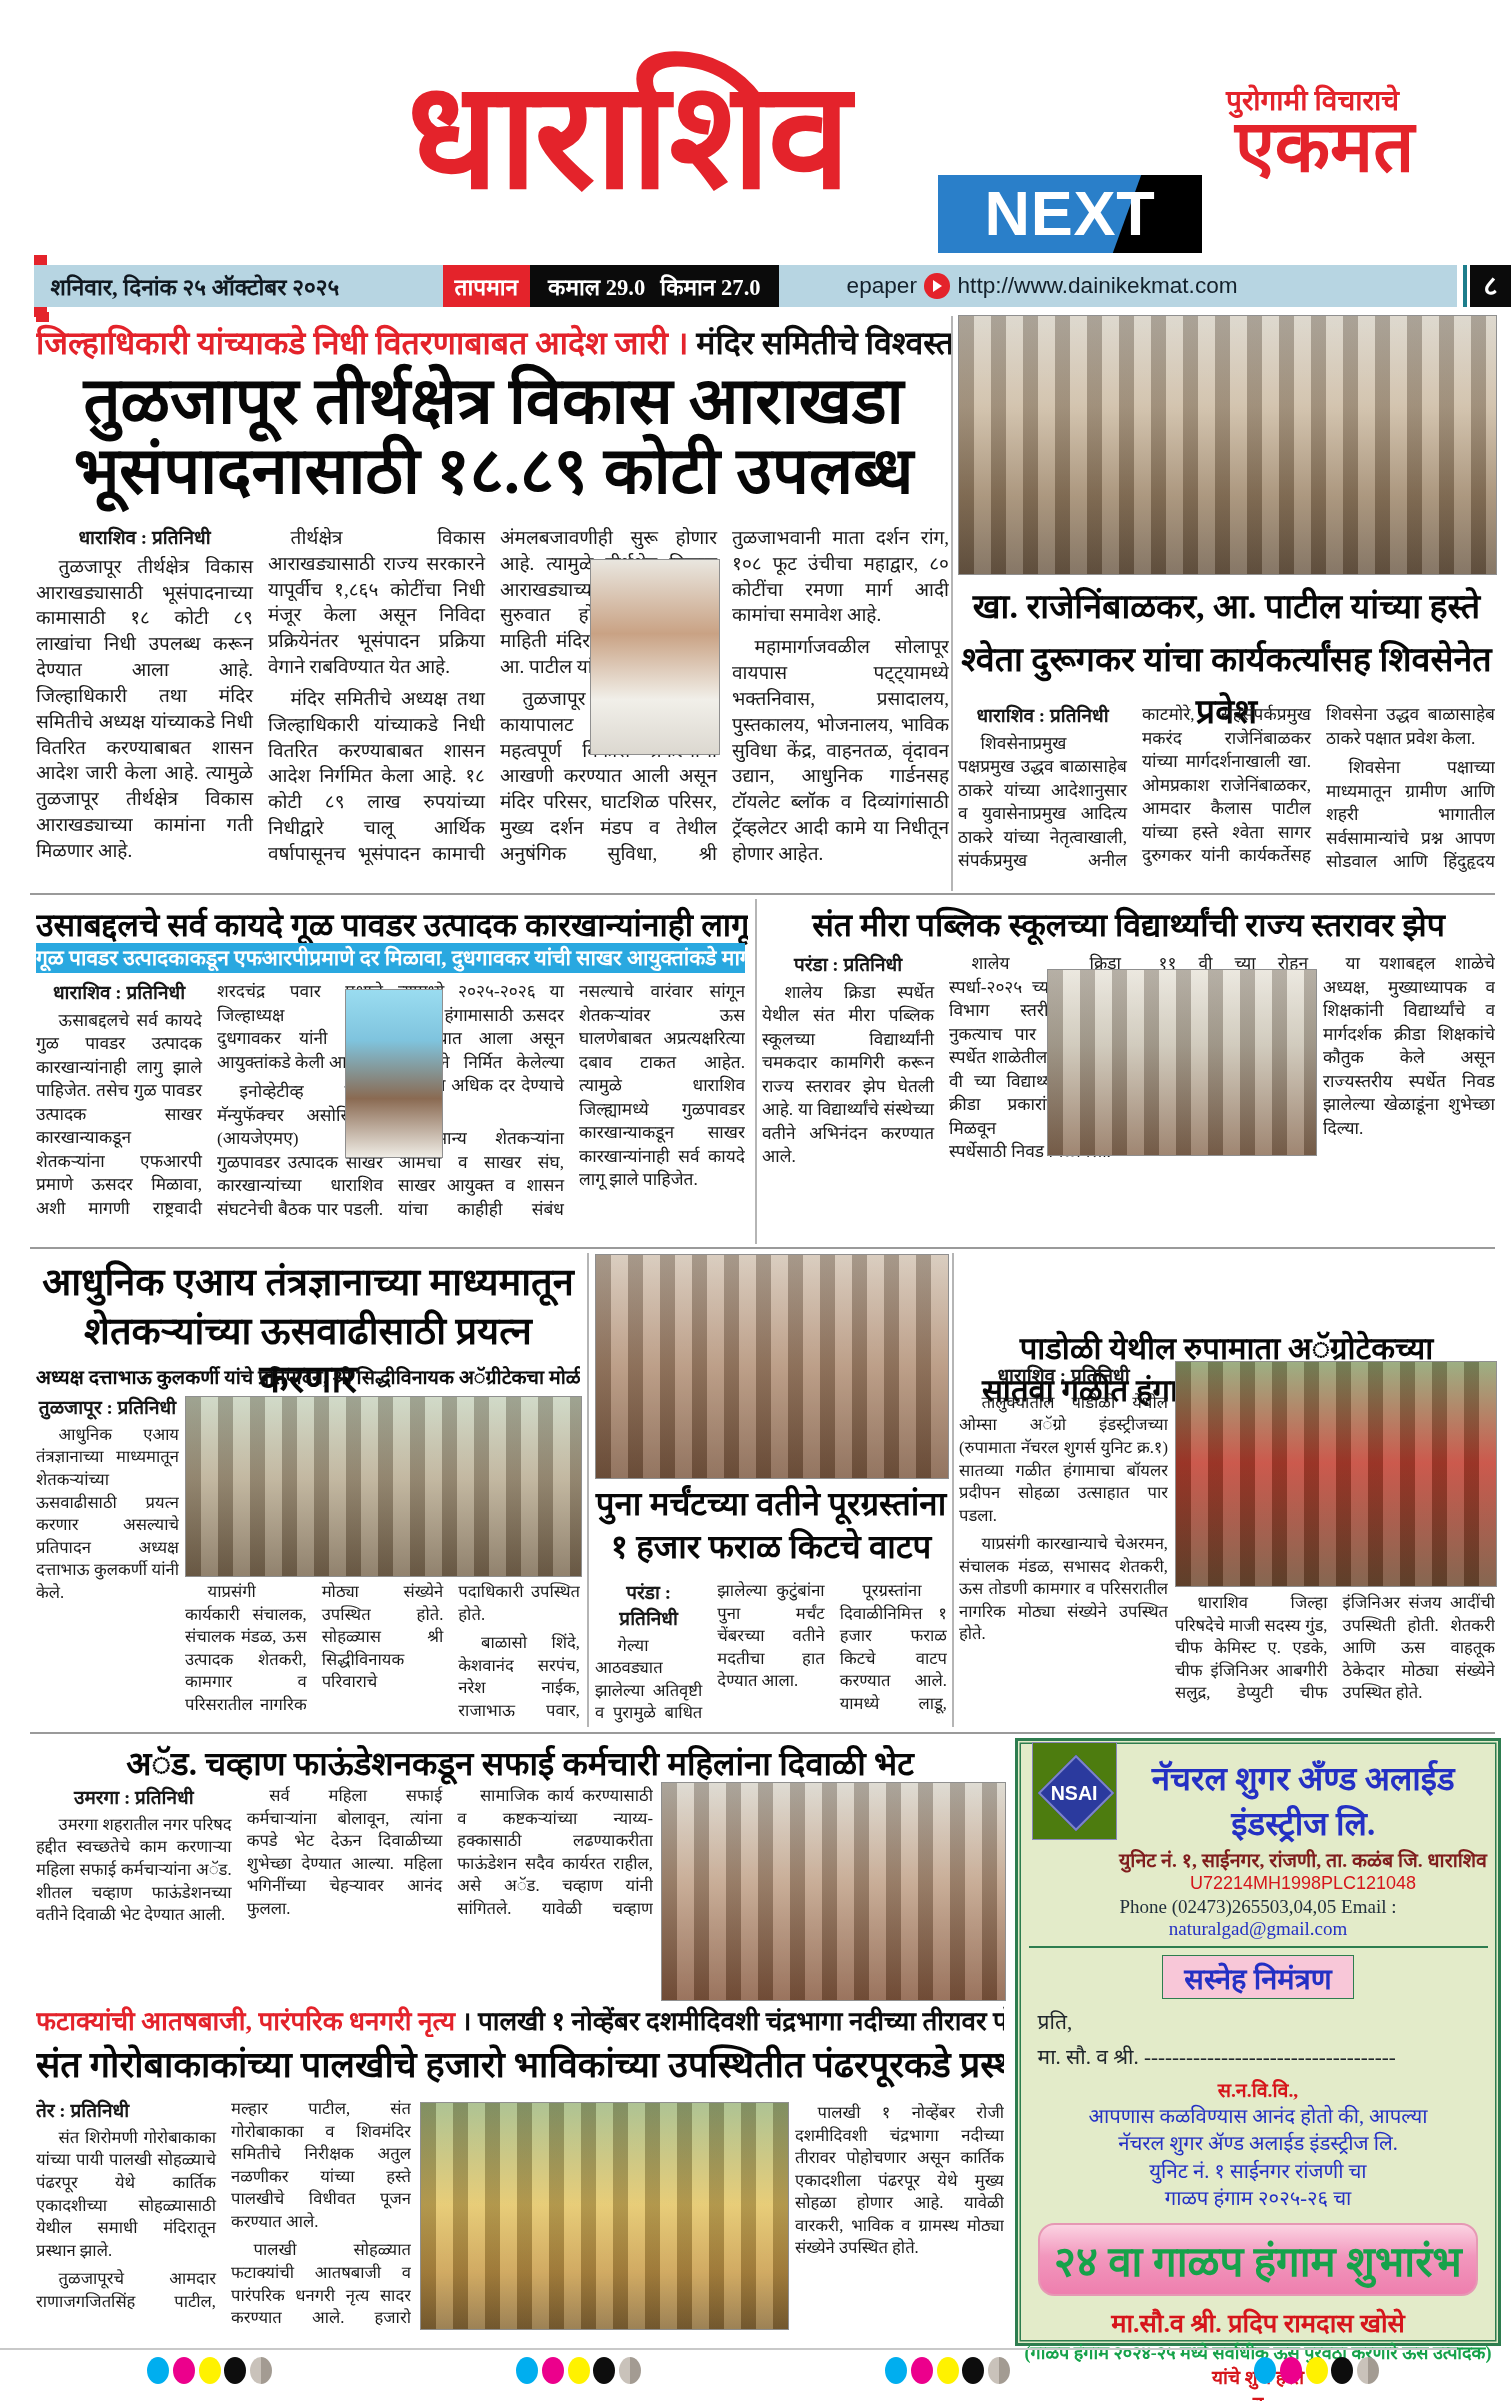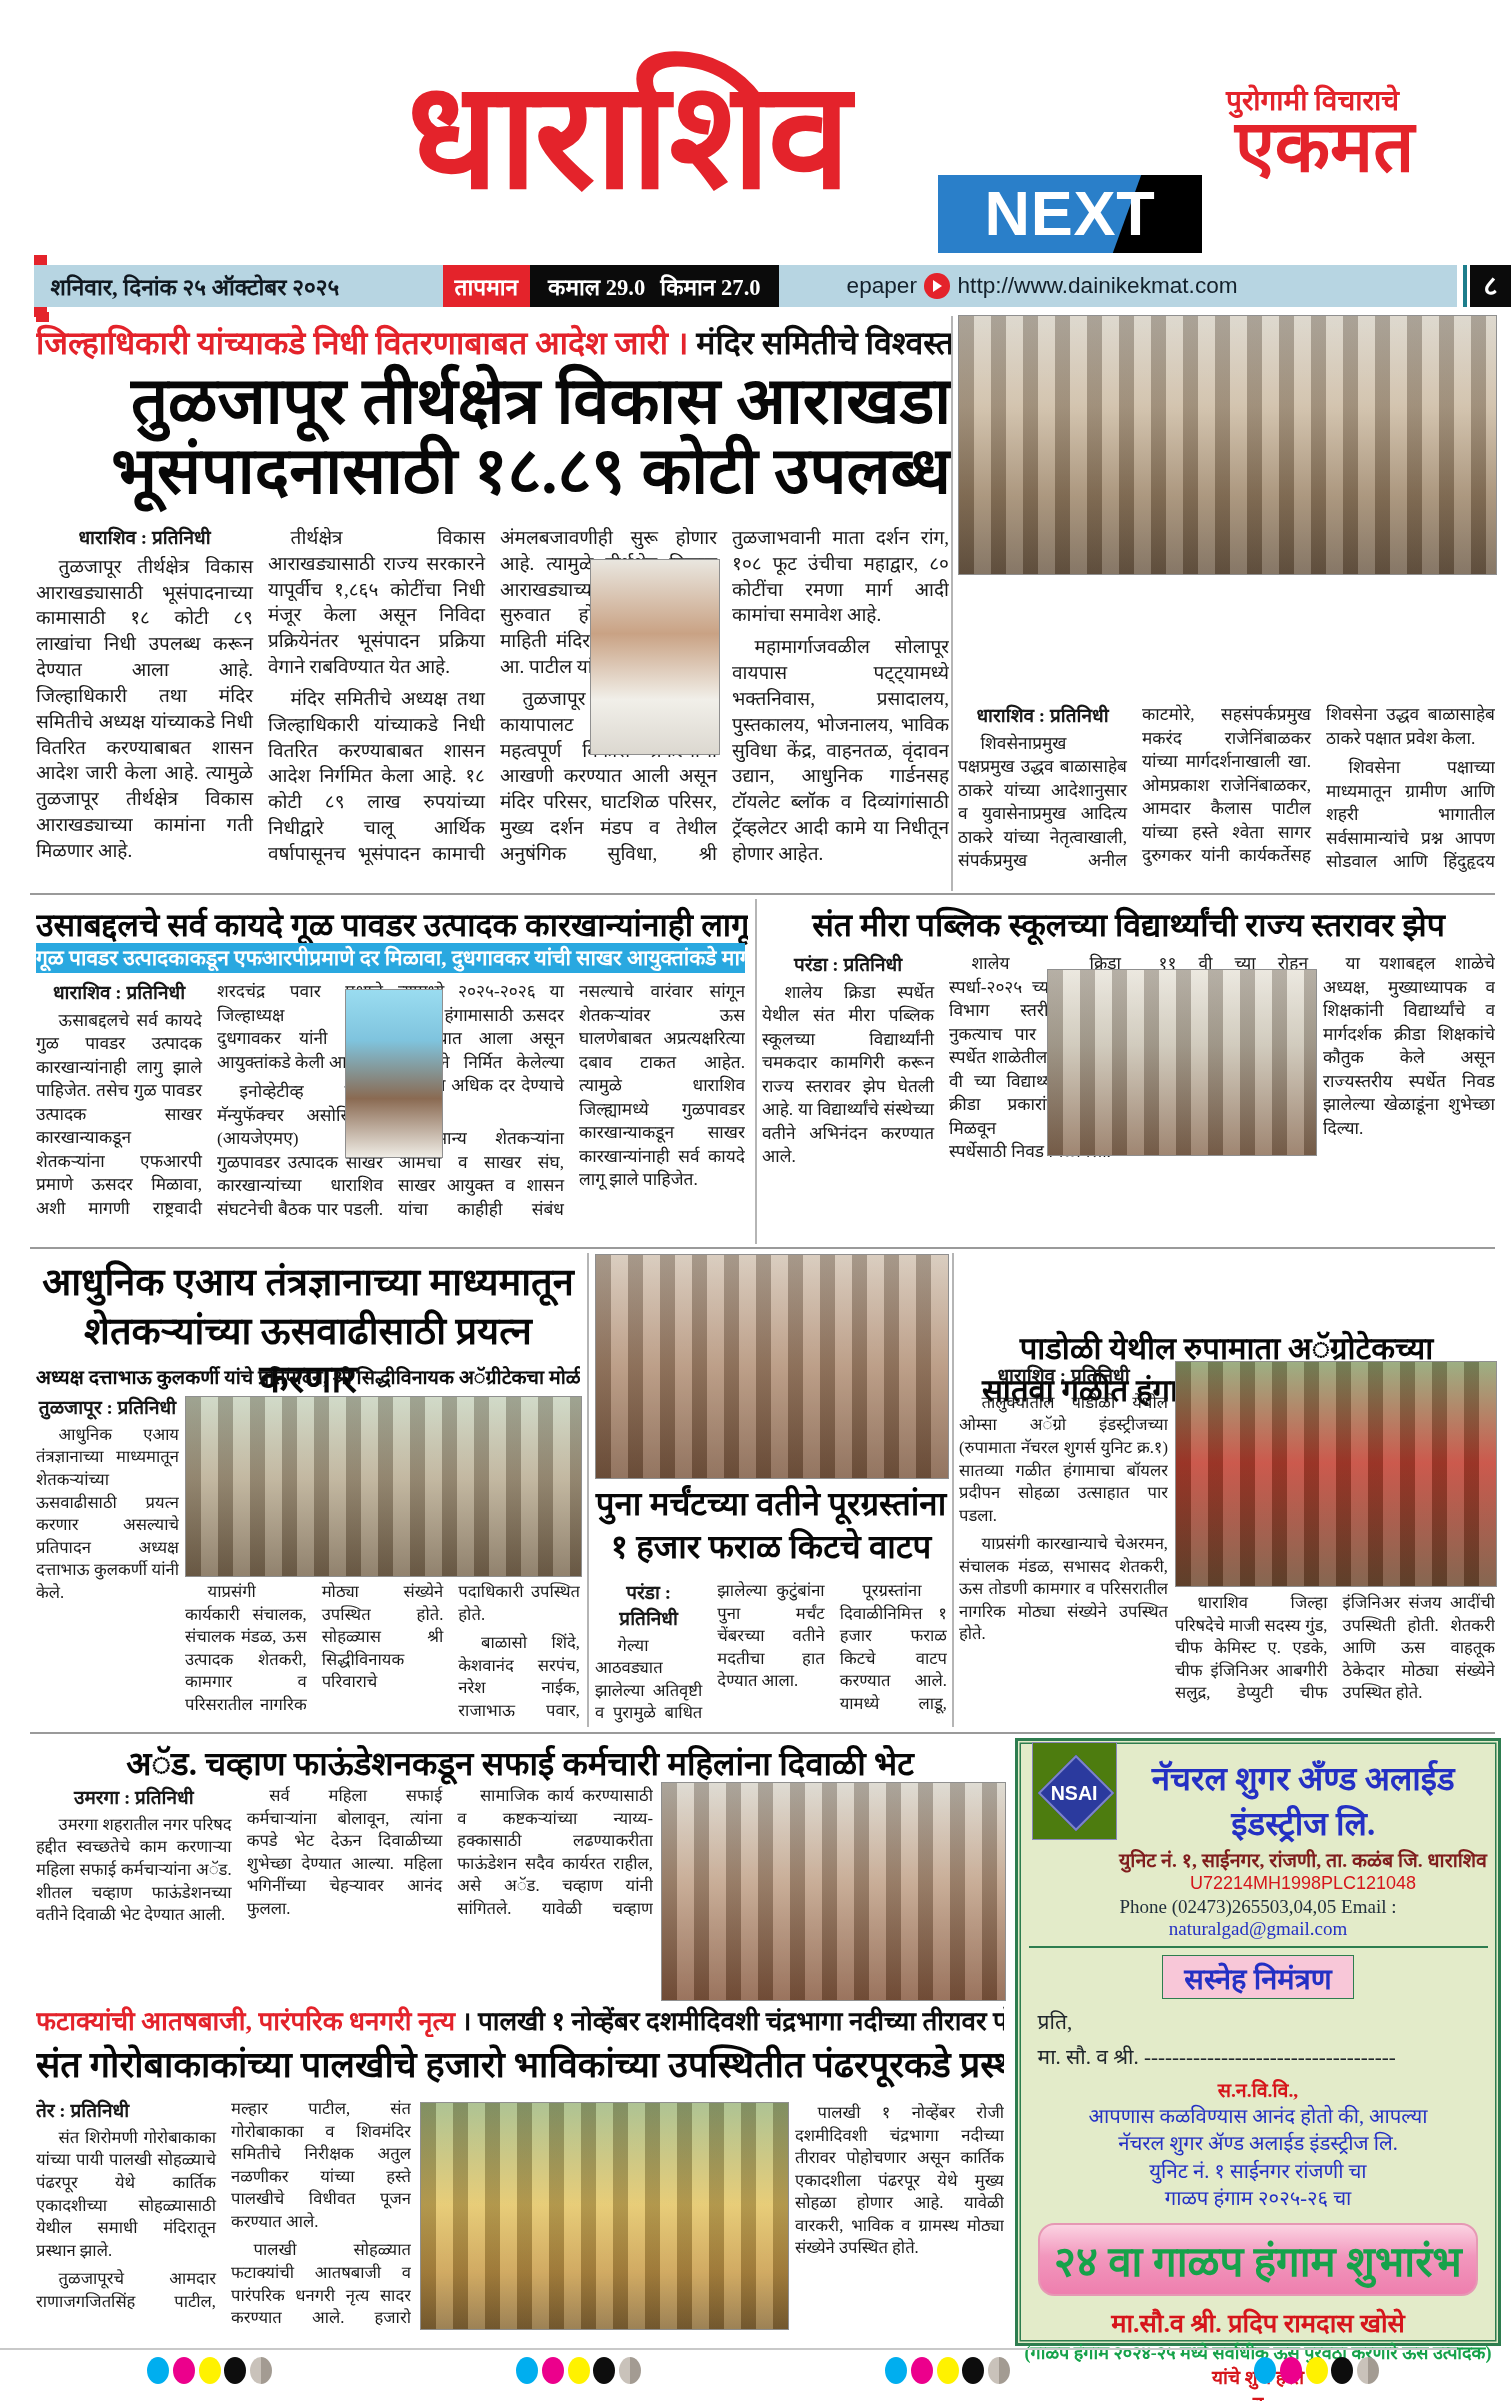--- a/index.html
+++ b/index.html
@@ -109,40 +109,44 @@
   </div>
   <div class="abs teal-tick"></div>
   <div class="abs pagenum-box">८</div>
 
   <div class="abs red-sq" style="left:36px;top:312px;"></div>
   <div class="abs kicker" style="left:36px;top:324px;width:915px;">
     <span class="red">जिल्हाधिकारी यांच्याकडे निधी वितरणाबाबत आदेश जारी</span>
     <span class="red">।</span>
     <span class="blk">मंदिर समितीचे विश्वस्त आ. पाटील यांची माहिती</span>
   </div>
-  <div class="abs headline" style="left:36px;top:366px;width:915px;font-size:65px;line-height:1.08;text-align:right;">
+  <div class="abs headline" style="left:36px;top:366px;width:915px;font-size:65px;line-height:1.08;">
     <div>तुळजापूर तीर्थक्षेत्र विकास आराखडा</div>
     <div>भूसंपादनासाठी १८.८९ कोटी उपलब्ध</div>
   </div>
   <div class="abs body-text" style="left:36px;top:525px;width:913px;height:366px;column-count:4;font-size:19px;">
     <div class="byline">धाराशिव : प्रतिनिधी</div>
     <p>तुळजापूर तीर्थक्षेत्र विकास आराखड्यासाठी भूसंपादनाच्या कामासाठी १८ कोटी ८९ लाखांचा निधी उपलब्ध करून देण्यात आला आहे. जिल्हाधिकारी तथा मंदिर समितीचे अध्यक्ष यांच्याकडे निधी वितरित करण्याबाबत शासन आदेश जारी केला आहे. त्यामुळे तुळजापूर तीर्थक्षेत्र विकास आराखड्याच्या कामांना गती मिळणार आहे.</p>
     <p>तीर्थक्षेत्र विकास आराखड्यासाठी राज्य सरकारने यापूर्वीच १,८६५ कोटींचा निधी मंजूर केला असून निविदा प्रक्रियेनंतर भूसंपादन प्रक्रिया वेगाने राबविण्यात येत आहे.</p>
     <p>मंदिर समितीचे अध्यक्ष तथा जिल्हाधिकारी यांच्याकडे निधी वितरित करण्याबाबत शासन आदेश निर्गमित केला आहे. १८ कोटी ८९ लाख रुपयांच्या निधीद्वारे चालू आर्थिक वर्षापासूनच भूसंपादन कामाची अंमलबजावणीही सुरू होणार आहे. त्यामुळे तीर्थक्षेत्र विकास आराखड्याच्या कामांना प्रत्यक्ष सुरुवात होणार असल्याची माहिती मंदिर समितीचे विश्वस्त आ. पाटील यांनी दिली.</p>
     <p>तुळजापूर नगर परिसराचा कायापालट करणाऱ्या या महत्वपूर्ण विकास प्रकल्पाची आखणी करण्यात आली असून मंदिर परिसर, घाटशिळ परिसर, मुख्य दर्शन मंडप व तेथील अनुषंगिक सुविधा, श्री तुळजाभवानी माता दर्शन रांग, १०८ फूट उंचीचा महाद्वार, ८० कोटींचा रमणा मार्ग आदी कामांचा समावेश आहे.</p>
     <p>महामार्गाजवळील सोलापूर वायपास पट्ट्यामध्ये भक्तनिवास, प्रसादालय, पुस्तकालय, भोजनालय, भाविक सुविधा केंद्र, वाहनतळ, वृंदावन उद्यान, आधुनिक गार्डनसह टॉयलेट ब्लॉक व दिव्यांगांसाठी ट्रॅव्हलेटर आदी कामे या निधीतून होणार आहेत.</p>
     <p>बहुस्तरीय पार्किंग सुविधा केंद्र, तुळजाभवानी मंदिर परिसरातील विकास कामे केंद्र व राज्य शासनाच्या निधीतून उभारण्यात येणार असून भाविकांच्या सोयीसाठी हा प्रकल्प वेगाने मार्गी लावण्यात येत आहे.</p>
 
   </div>
   <div class="abs photo ph-portrait1" style="left:590px;top:559px;width:128px;height:194px;"></div>
 
   <div class="abs vrule" style="left:951px;top:316px;height:575px;"></div>
 
   <div class="abs photo ph-group1" style="left:958px;top:315px;width:537px;height:258px;">
     <div class="people-hint"></div>
+  </div>
+  <div class="abs headline" style="left:958px;top:581px;width:537px;font-size:34px;line-height:1.55;">
+    <div>खा. राजेनिंबाळकर, आ. पाटील यांच्या हस्ते</div>
+    <div>श्वेता दुरूगकर यांचा कार्यकर्त्यांसह शिवसेनेत प्रवेश</div>
   </div>
   <div class="abs body-text" style="left:958px;top:703px;width:537px;height:187px;column-count:3;font-size:17.3px;">
     <div class="byline">धाराशिव : प्रतिनिधी</div>
     <p>शिवसेनाप्रमुख पक्षप्रमुख उद्धव बाळासाहेब ठाकरे यांच्या आदेशानुसार व युवासेनाप्रमुख आदित्य ठाकरे यांच्या नेतृत्वाखाली, संपर्कप्रमुख अनील काटमोरे, सहसंपर्कप्रमुख मकरंद राजेनिंबाळकर यांच्या मार्गदर्शनाखाली खा. ओमप्रकाश राजेनिंबाळकर, आमदार कैलास पाटील यांच्या हस्ते श्वेता सागर दुरुगकर यांनी कार्यकर्तेसह शिवसेना उद्धव बाळासाहेब ठाकरे पक्षात प्रवेश केला.</p>
     <p>शिवसेना पक्षाच्या माध्यमातून ग्रामीण आणि शहरी भागातील सर्वसामान्यांचे प्रश्न आपण सोडवाल आणि हिंदुहृदय सम्राट बाळासाहेब ठाकरे यांचे विचार शेवटच्या घटकापर्यंत पोहोचऊन शिवसेना संघटना बळकट कराल असा विश्वास व्यक्त केला.</p>
 
   </div>
 
   <div class="abs hrule" style="left:30px;top:893px;width:1465px;height:1.5px;"></div>
 

